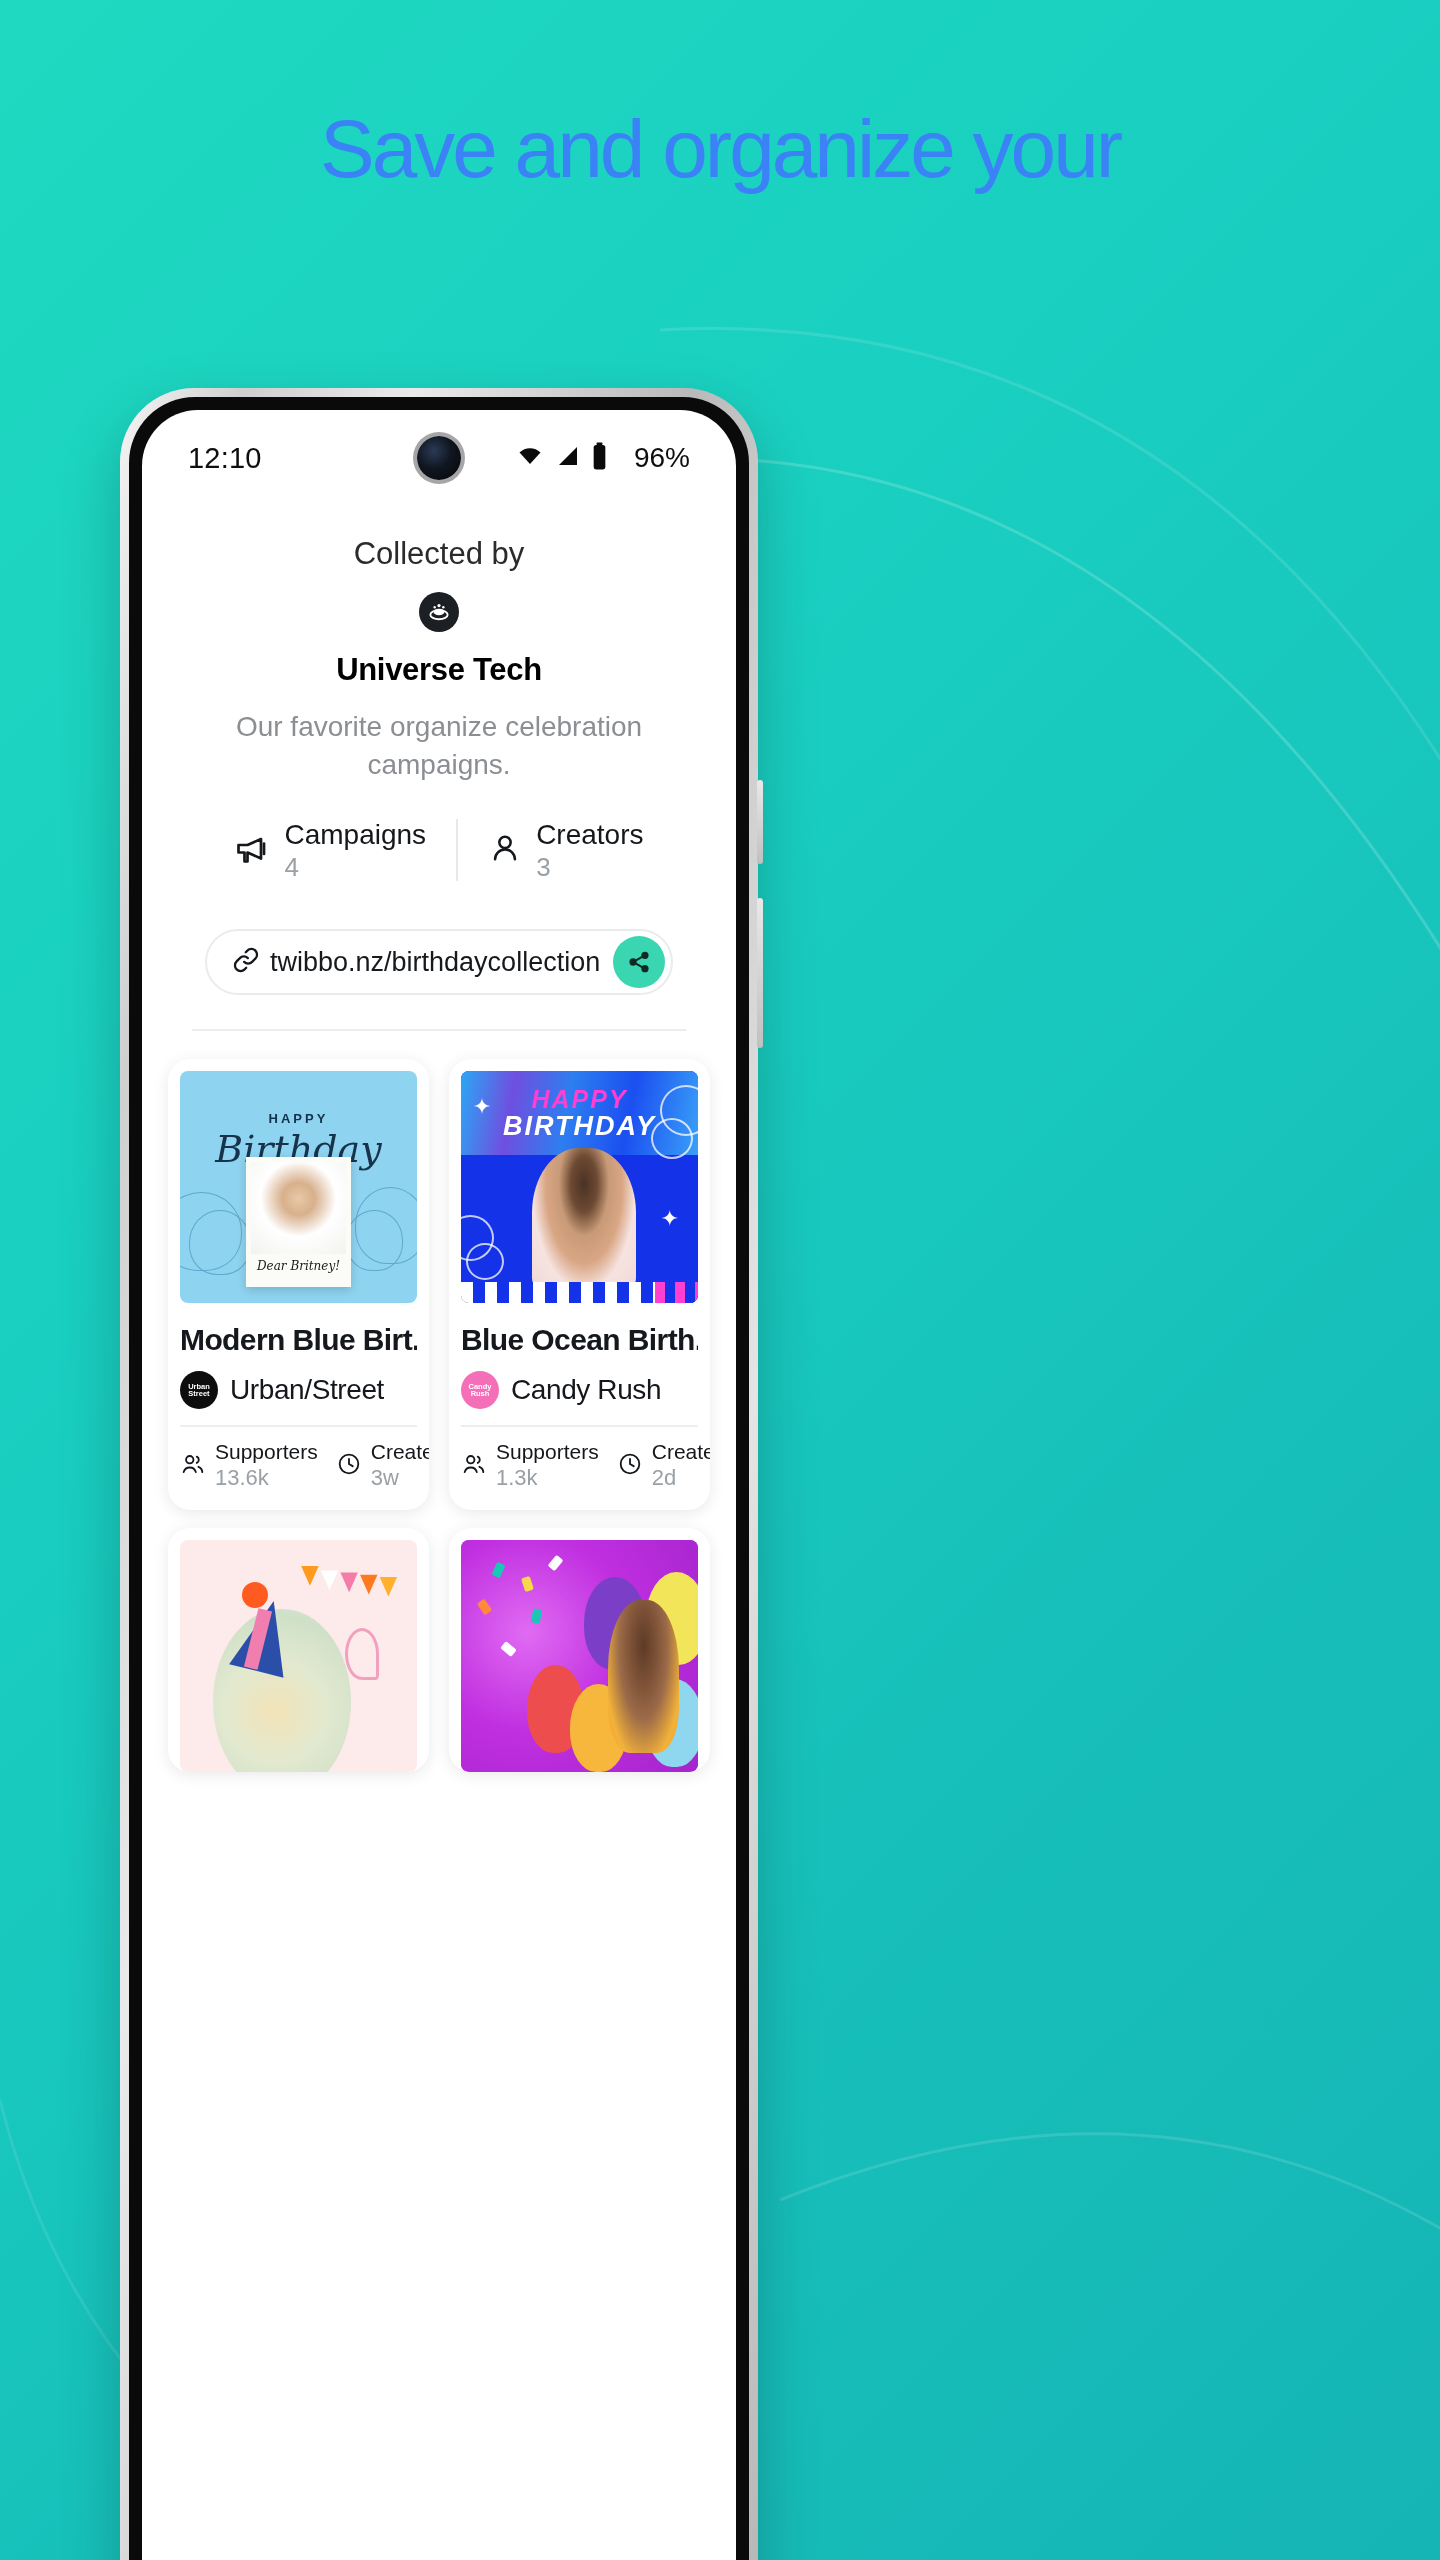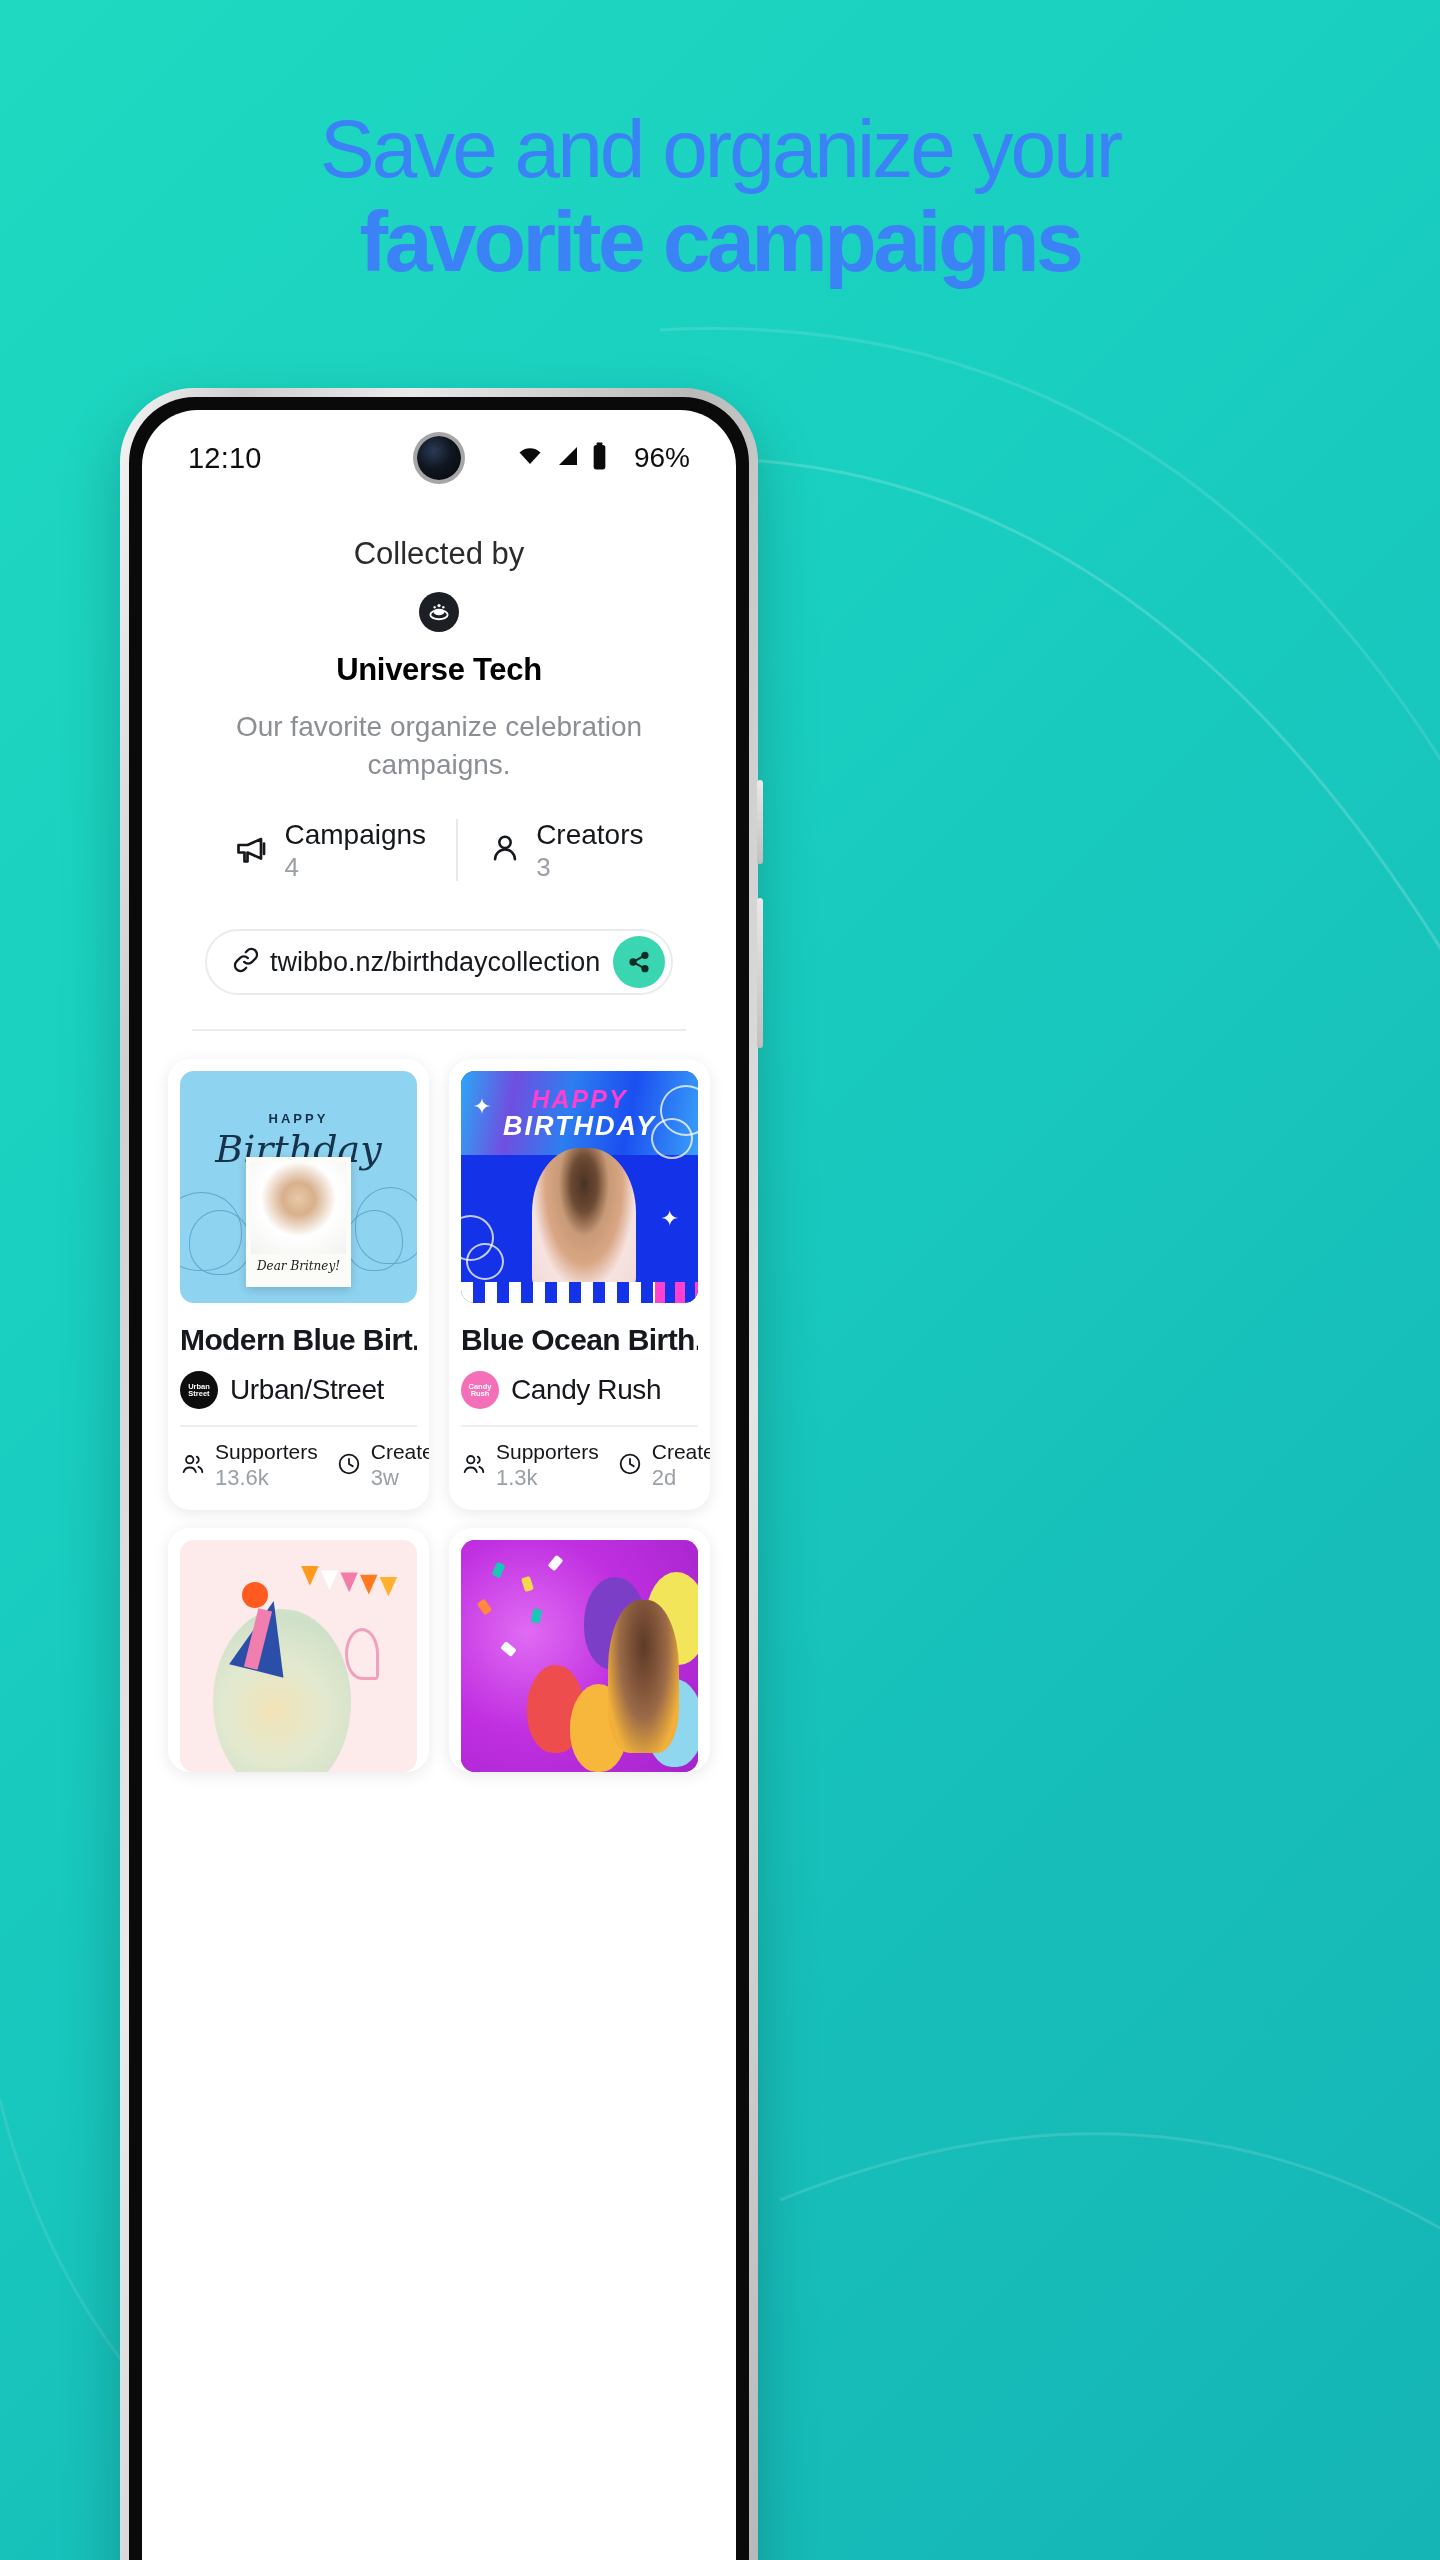--- a/index.html
+++ b/index.html
@@ -129,21 +129,21 @@
     margin-top:28px; padding: 0 26px;
     display:grid; grid-template-columns: 1fr 1fr; gap:20px;
   }
   .card {
     background:#fff; border-radius:22px;
     box-shadow: 0 3px 16px rgba(0,0,0,0.09);
     padding:12px 12px 0 12px;
     overflow:hidden;
   }
   .thumb {
-    width:100%; height:232px; border-radius:14px; overflow:hidden; position:relative;
+    width:100%; height:232px; border-radius:8px; overflow:hidden; position:relative;
   }
   .card-title {
     margin-top:20px; font-size:30px; font-weight:700; color:#15181c;
     letter-spacing:-0.6px; white-space:nowrap; overflow:hidden;
   }
   .creator-row { margin-top:14px; display:flex; align-items:center; gap:12px; padding-bottom:16px; }
   .creator-avatar {
     width:38px; height:38px; border-radius:50%; flex-shrink:0;
     display:flex; align-items:center; justify-content:center;
     font-size:8.5px; font-weight:700; line-height:1.0; text-align:center;
@@ -232,21 +232,20 @@
   <svg width="1440" height="2560" viewBox="0 0 1440 2560" style="position:absolute;inset:0;">
     <path d="M 560 470 Q 1100 380 1460 980" fill="none" stroke="rgba(255,255,255,0.18)" stroke-width="3"></path>
     <path d="M 660 330 Q 1220 300 1520 900" fill="none" stroke="rgba(255,255,255,0.12)" stroke-width="3"></path>
     <path d="M 780 2200 Q 1150 2050 1460 2240" fill="none" stroke="rgba(255,255,255,0.13)" stroke-width="3"></path>
     <path d="M 0 2100 Q 60 2340 240 2480" fill="none" stroke="rgba(255,255,255,0.10)" stroke-width="3"></path>
   </svg>
 </div>
 
 <div class="headline">
   <span class="l1">Save and organize your</span>
-  <span class="l2">favorite campaigns</span>
 </div>
 
 <div class="phone-outer">
   <div class="side-btn b1"></div>
   <div class="side-btn b2"></div>
 
   <div class="phone-inner">
     <div class="phone-screen">
 
       <div class="status-bar">

